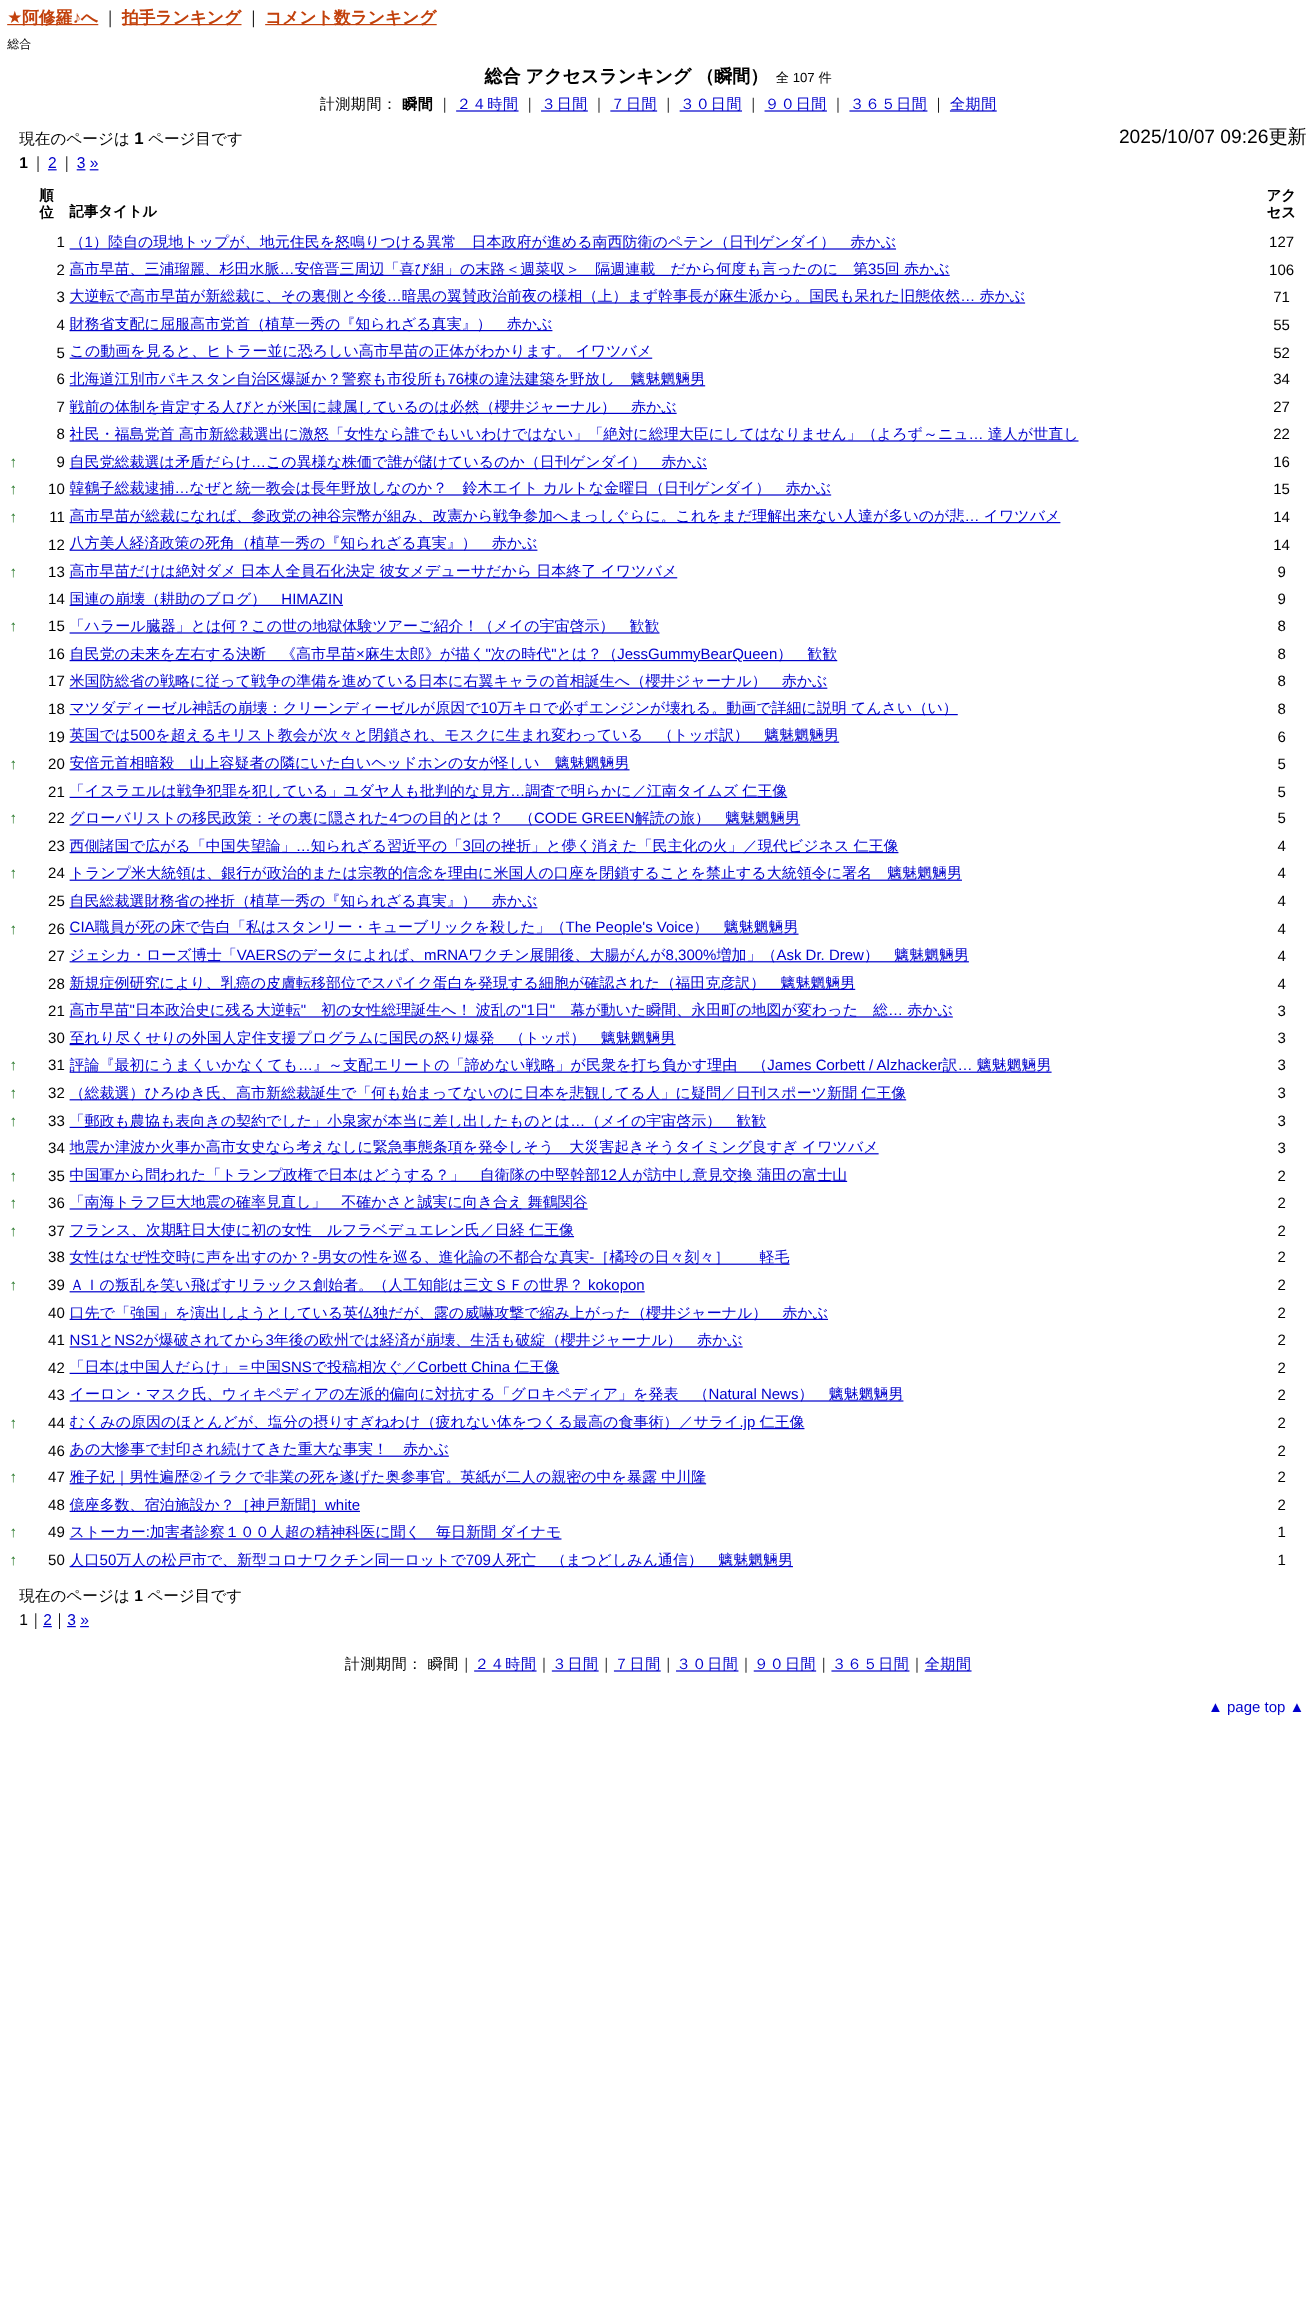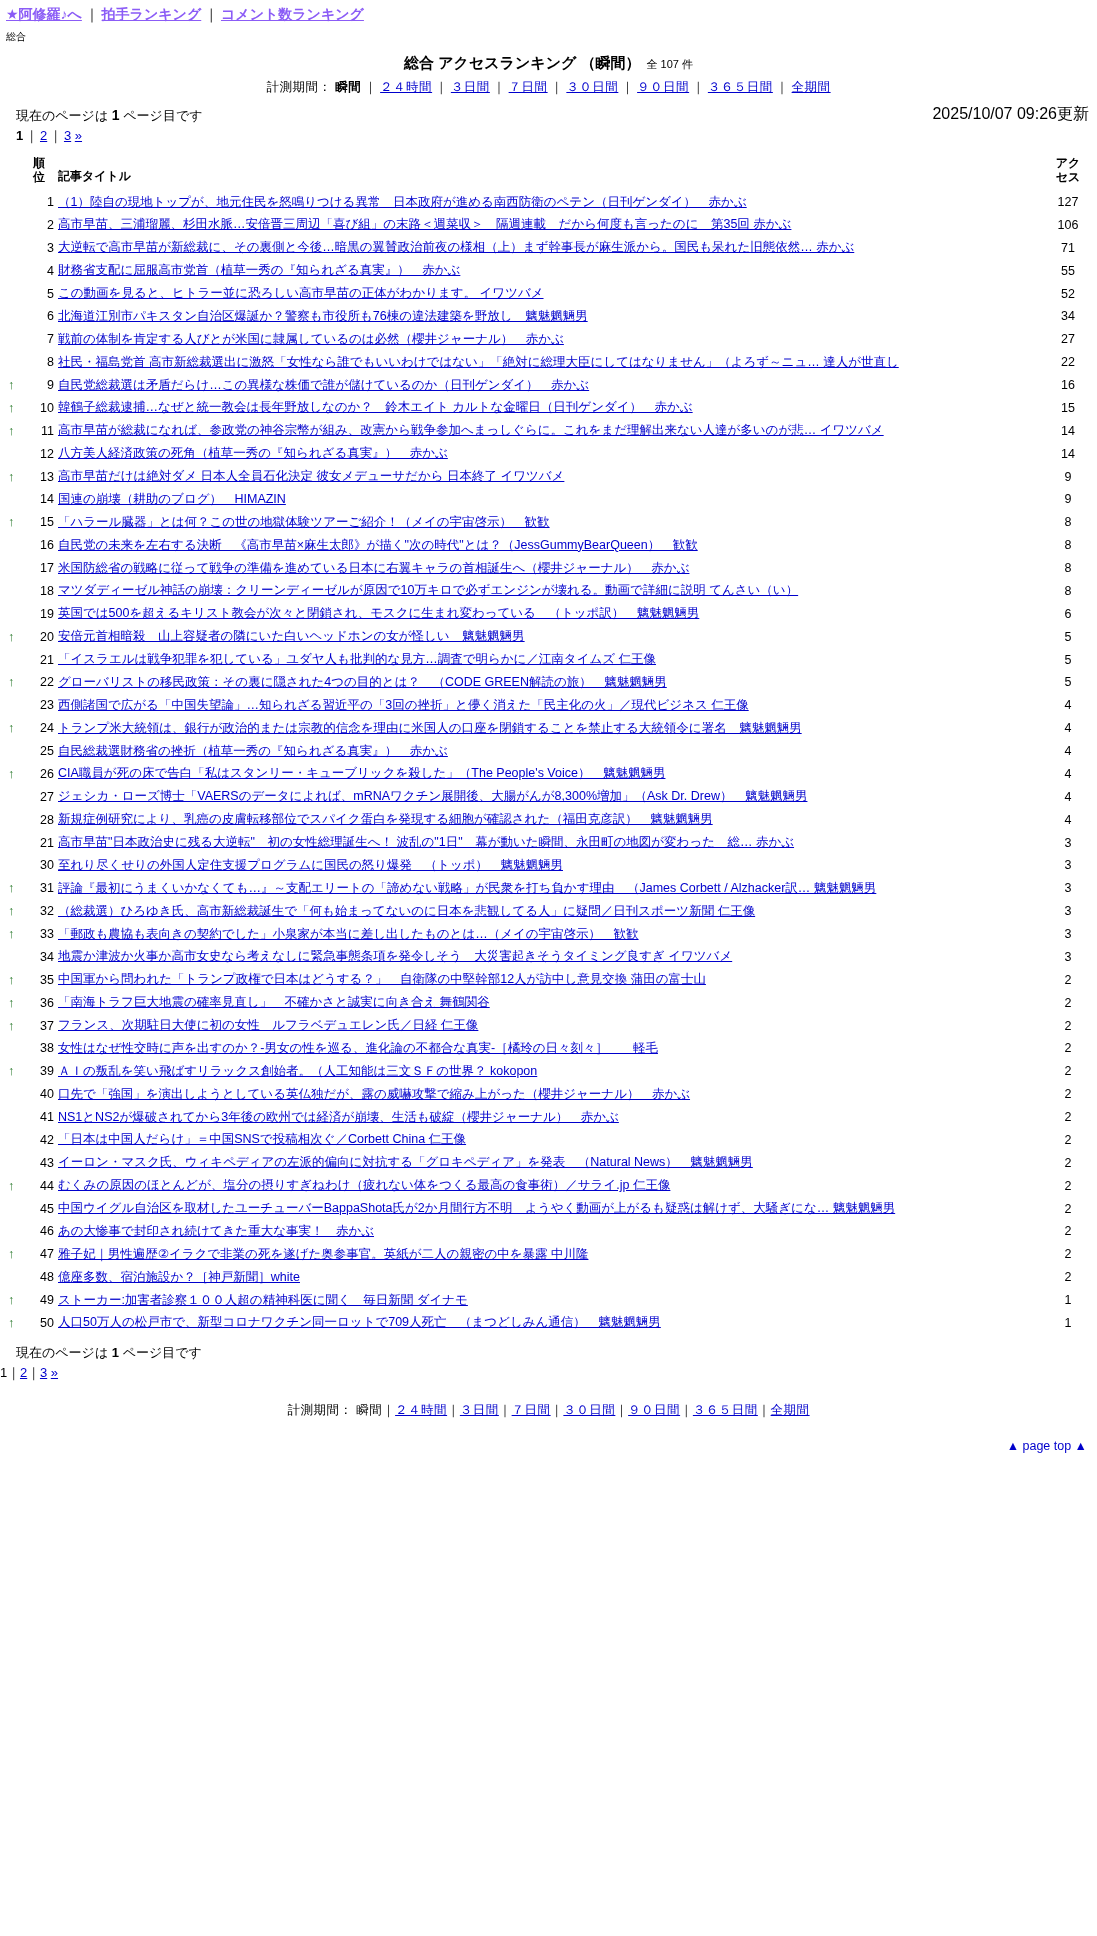--- a/index.html
+++ b/index.html
@@ -9,21 +9,21 @@
     font-family: "Liberation Sans", "DejaVu Sans", sans-serif;
     color: #000000;
   }
   body { width: 1097px; }
   a { color: #0000cc; text-decoration: underline; }
   .topnav {
     padding: 6px 6px 4px 6px;
     font-size: 14px;
     font-weight: bold;
   }
-  .topnav a { color: #8b5cf6; }
+  .topnav a { color: #c2410c; }
   .topnav .sep { color: #000; font-weight: normal; padding: 0 3px; }
   .crumb {
     font-size: 10px;
     padding: 2px 6px 6px 6px;
     color: #000;
   }
   .title-block { text-align: center; margin-top: 4px; }
   .main-title {
     font-size: 15px;
     font-weight: bold;
@@ -86,21 +86,21 @@
   td.c-title { padding-left: 2px; line-height: 1.35; }
   td.c-acc   { text-align: center; width: 58px; }
 
   td.c-title a { color: #0000cc; }
 
   .bottom-pagerow {
     padding: 10px 8px 0 16px;
     font-size: 13px;
   }
   .bottom-pagenums {
-    padding: 2px 8px 10px 0;
+    padding: 2px 8px 10px 16px;
     font-size: 13px;
   }
   .footer-period {
     text-align: center;
     font-size: 12.5px;
     padding: 10px 0 14px 0;
     letter-spacing: 0.5px;
   }
   .pagetop {
     text-align: right;
@@ -415,26 +415,20 @@
         <td class="c-acc">2</td>
       </tr>
       <tr>
         <td class="c-arrow">↑</td>
         <td class="c-rank">44</td>
         <td class="c-title"><a href="#">むくみの原因のほとんどが、塩分の摂りすぎねわけ（疲れない体をつくる最高の食事術）／サライ.jp 仁王像</a></td>
         <td class="c-acc">2</td>
       </tr>
       <tr>
         <td class="c-arrow"></td>
-        <td class="c-rank">45</td>
-        <td class="c-title"><a href="#">中国ウイグル自治区を取材したユーチューバーBappaShota氏が2か月間行方不明　ようやく動画が上がるも疑惑は解けず、大騒ぎにな… 魑魅魍魎男</a></td>
-        <td class="c-acc">2</td>
-      </tr>
-      <tr>
-        <td class="c-arrow"></td>
         <td class="c-rank">46</td>
         <td class="c-title"><a href="#">あの大惨事で封印され続けてきた重大な事実！　赤かぶ</a></td>
         <td class="c-acc">2</td>
       </tr>
       <tr>
         <td class="c-arrow">↑</td>
         <td class="c-rank">47</td>
         <td class="c-title"><a href="#">雅子妃｜男性遍歴②イラクで非業の死を遂げた奥参事官。英紙が二人の親密の中を暴露 中川隆</a></td>
         <td class="c-acc">2</td>
       </tr>

